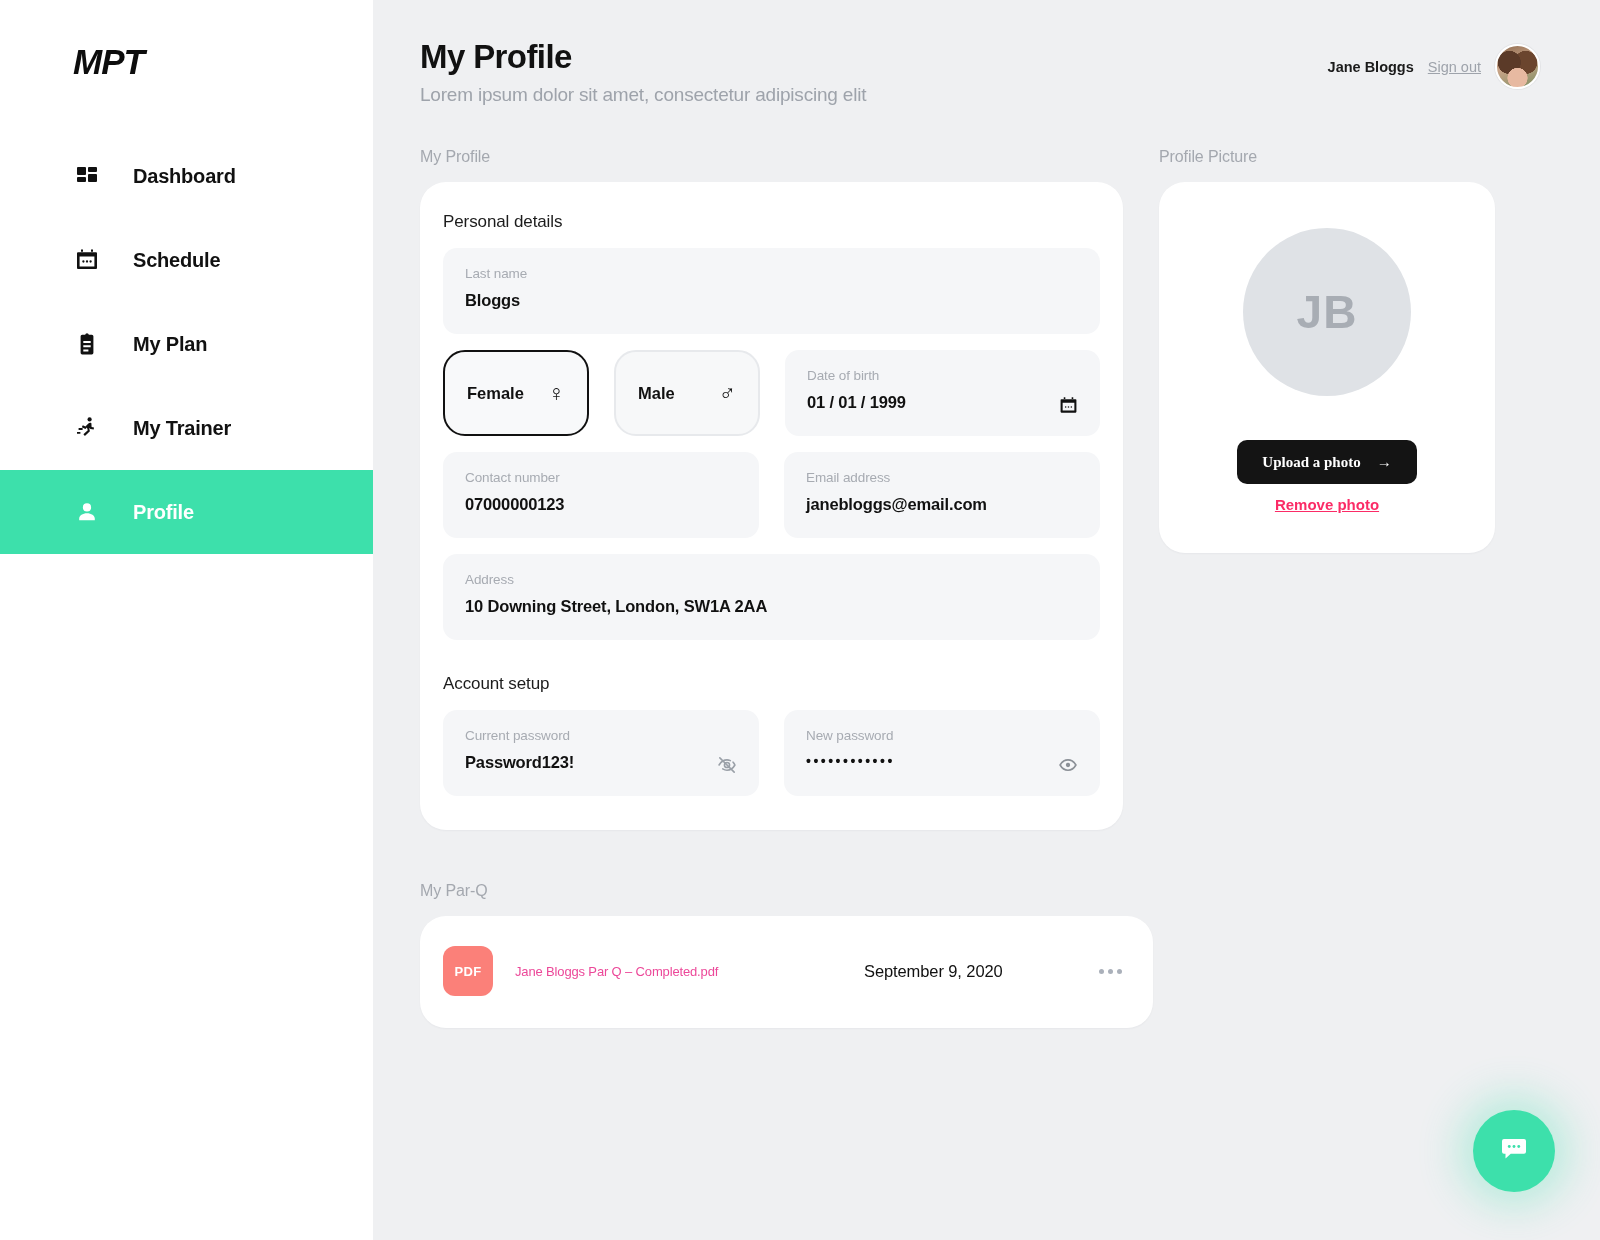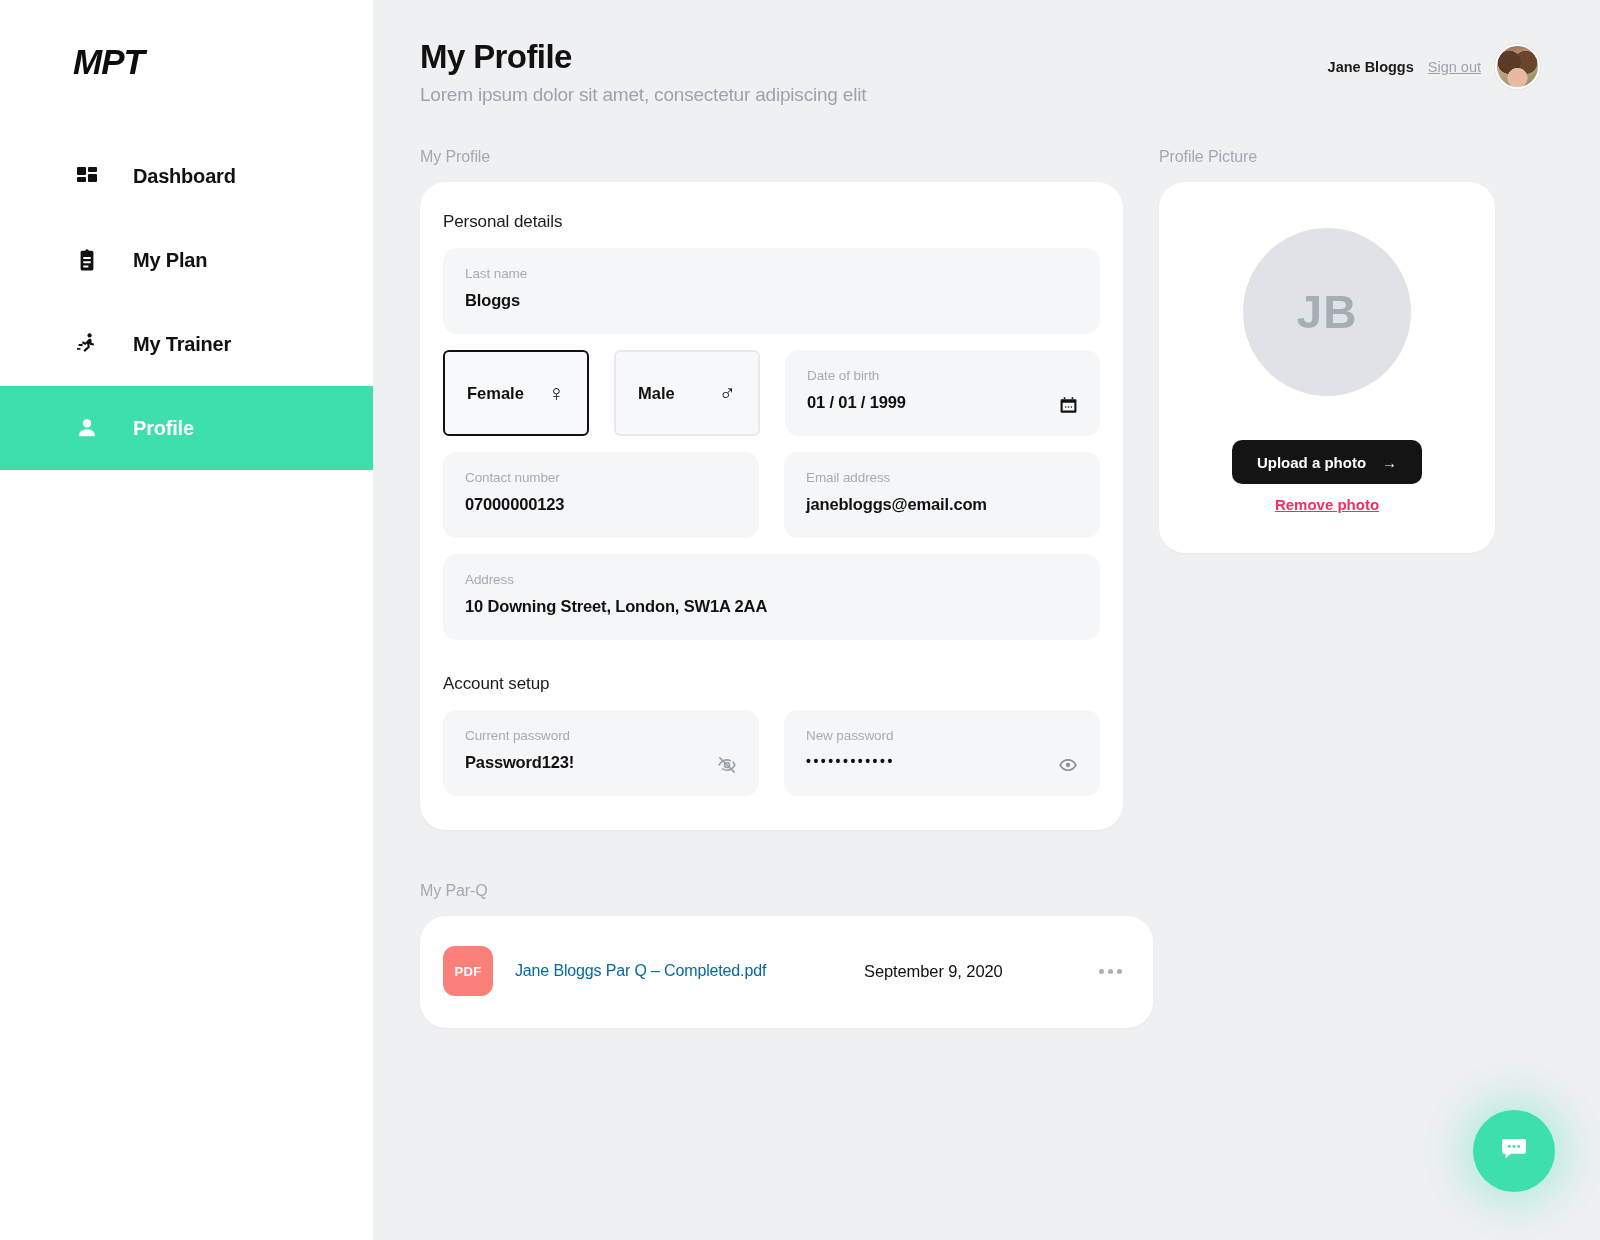--- a/index.html
+++ b/index.html
@@ -131,21 +131,21 @@
     cursor: pointer;
   }
   .field-icon svg { display: block; }
 
   
   .gender-row { display: flex; gap: 25px; margin-bottom: 16px; }
   .gender-pair { display: flex; gap: 25px; flex: 0 0 317px; }
   .gender-btn {
     flex: 1 1 0;
     background: #f7f8f9;
-    border-radius: 6px;
+    border-radius: 22px;
     min-height: 86px;
     display: flex; align-items: center; justify-content: space-between;
     padding: 0 22px;
     cursor: pointer;
   }
   .gender-btn .g-label { font-size: 16.5px; font-weight: 700; color: #111; }
   .gender-btn .g-sym { font-size: 23px; color: #111; line-height: 1; }
   .gender-btn.selected { border: 2.5px solid #111111; background: #f8f9fa; }
   .gender-btn.unselected { border: 2px solid #e7e9ec; }
   .dob-field { flex: 1 1 0; }
@@ -164,21 +164,21 @@
     font-size: 46px; font-weight: 700; color: #a8adb4; letter-spacing: 1px;
   }
   .upload-btn {
     margin-top: 44px;
     background: #141414; color: #ffffff;
     border: none; border-radius: 10px;
     height: 44px; padding: 12px 25px;
     font-size: 15px; font-weight: 700;
     display: flex; align-items: center; gap: 16px;
     cursor: pointer;
-    font-family: Liberation Sans, sans-serif;
+    font-family: Liberation Serif, serif;
   }
   .remove-link {
     margin-top: 12px;
     color: #fb2b66; font-size: 15px; font-weight: 700;
     text-decoration: underline; cursor: pointer;
   }
 
   
   .parq-wrap { margin-top: 52px; width: 733px; }
   .parq-card { background: #fff; border-radius: 26px; padding: 30px 23px 32px 23px;
@@ -189,21 +189,21 @@
   .parq-row { display: flex; align-items: center; }
   .parq-row .c1 { width: 421px; flex: 0 0 421px; display: flex; align-items: center; gap: 22px; }
   .parq-row .c2 { flex: 1 1 auto; font-size: 16.5px; color: #111; letter-spacing: -0.1px; }
   .pdf-badge {
     width: 50px; height: 50px; border-radius: 12px;
     background: #fb8079; color: #ffffff;
     display: flex; align-items: center; justify-content: center;
     font-size: 13px; font-weight: 700; letter-spacing: 0.3px;
     flex: 0 0 50px;
   }
-  .file-name { font-size: 16px; color: #0369a1; letter-spacing: -0.15px; }
+  .file-name { font-size: 13px; color: #ec4899; letter-spacing: -0.15px; }
   .dots-menu { margin-left: auto; display: flex; gap: 4px; cursor: pointer; padding: 8px; }
   .dots-menu i { width: 5px; height: 5px; border-radius: 50%; background: #aab0ba; display: block; }
 
   
   .chat-fab {
     position: absolute; right: 45px; bottom: 48px;
     width: 82px; height: 82px; border-radius: 50%;
     background: #3de0ab;
     display: flex; align-items: center; justify-content: center;
     cursor: pointer;
@@ -225,20 +225,32 @@
           <svg width="24" height="24" viewBox="0 0 24 24">
               <rect x="2" y="3" width="9" height="8" rx="1"></rect>
               <rect x="13" y="3" width="9" height="5" rx="1"></rect>
               <rect x="2" y="13" width="9" height="5" rx="1"></rect>
               <rect x="13" y="10" width="9" height="8" rx="1"></rect>
             </svg>
         </span>
         <span class="nav-label">Dashboard</span>
       </div>
 
+      <div class="nav-item">
+        <span class="nav-icon">
+          <svg width="24" height="24" viewBox="0 0 24 24">
+              <path d="M6 1.5h2v2.2H6zM16 1.5h2v2.2h-2z"></path>
+              <path d="M3 4.2h18a1 1 0 0 1 1 1V20a1 1 0 0 1-1 1H3a1 1 0 0 1-1-1V5.2a1 1 0 0 1 1-1zm1.6 4.4v9.8h14.8V8.6z"></path>
+              <circle cx="8.4" cy="13.5" r="1.15"></circle>
+              <circle cx="12" cy="13.5" r="1.15"></circle>
+              <circle cx="15.6" cy="13.5" r="1.15"></circle>
+            </svg>
+        </span>
+        <span class="nav-label">Schedule</span>
+      </div>
 
       <div class="nav-item">
         <span class="nav-icon">
           <svg width="24" height="24" viewBox="0 0 24 24">
               <path d="M12 1.2a1.9 1.9 0 0 0-1.85 1.5H7.2a1.6 1.6 0 0 0-1.6 1.6v16.5a1.6 1.6 0 0 0 1.6 1.6h9.6a1.6 1.6 0 0 0 1.6-1.6V4.3a1.6 1.6 0 0 0-1.6-1.6h-2.95A1.9 1.9 0 0 0 12 1.2zM8.3 9.1h7.4v1.9H8.3zm0 4.2h7.4v1.9H8.3zm0 4.2h5.1v1.9H8.3z"></path>
             </svg>
         </span>
         <span class="nav-label">My Plan</span>
       </div>
 

